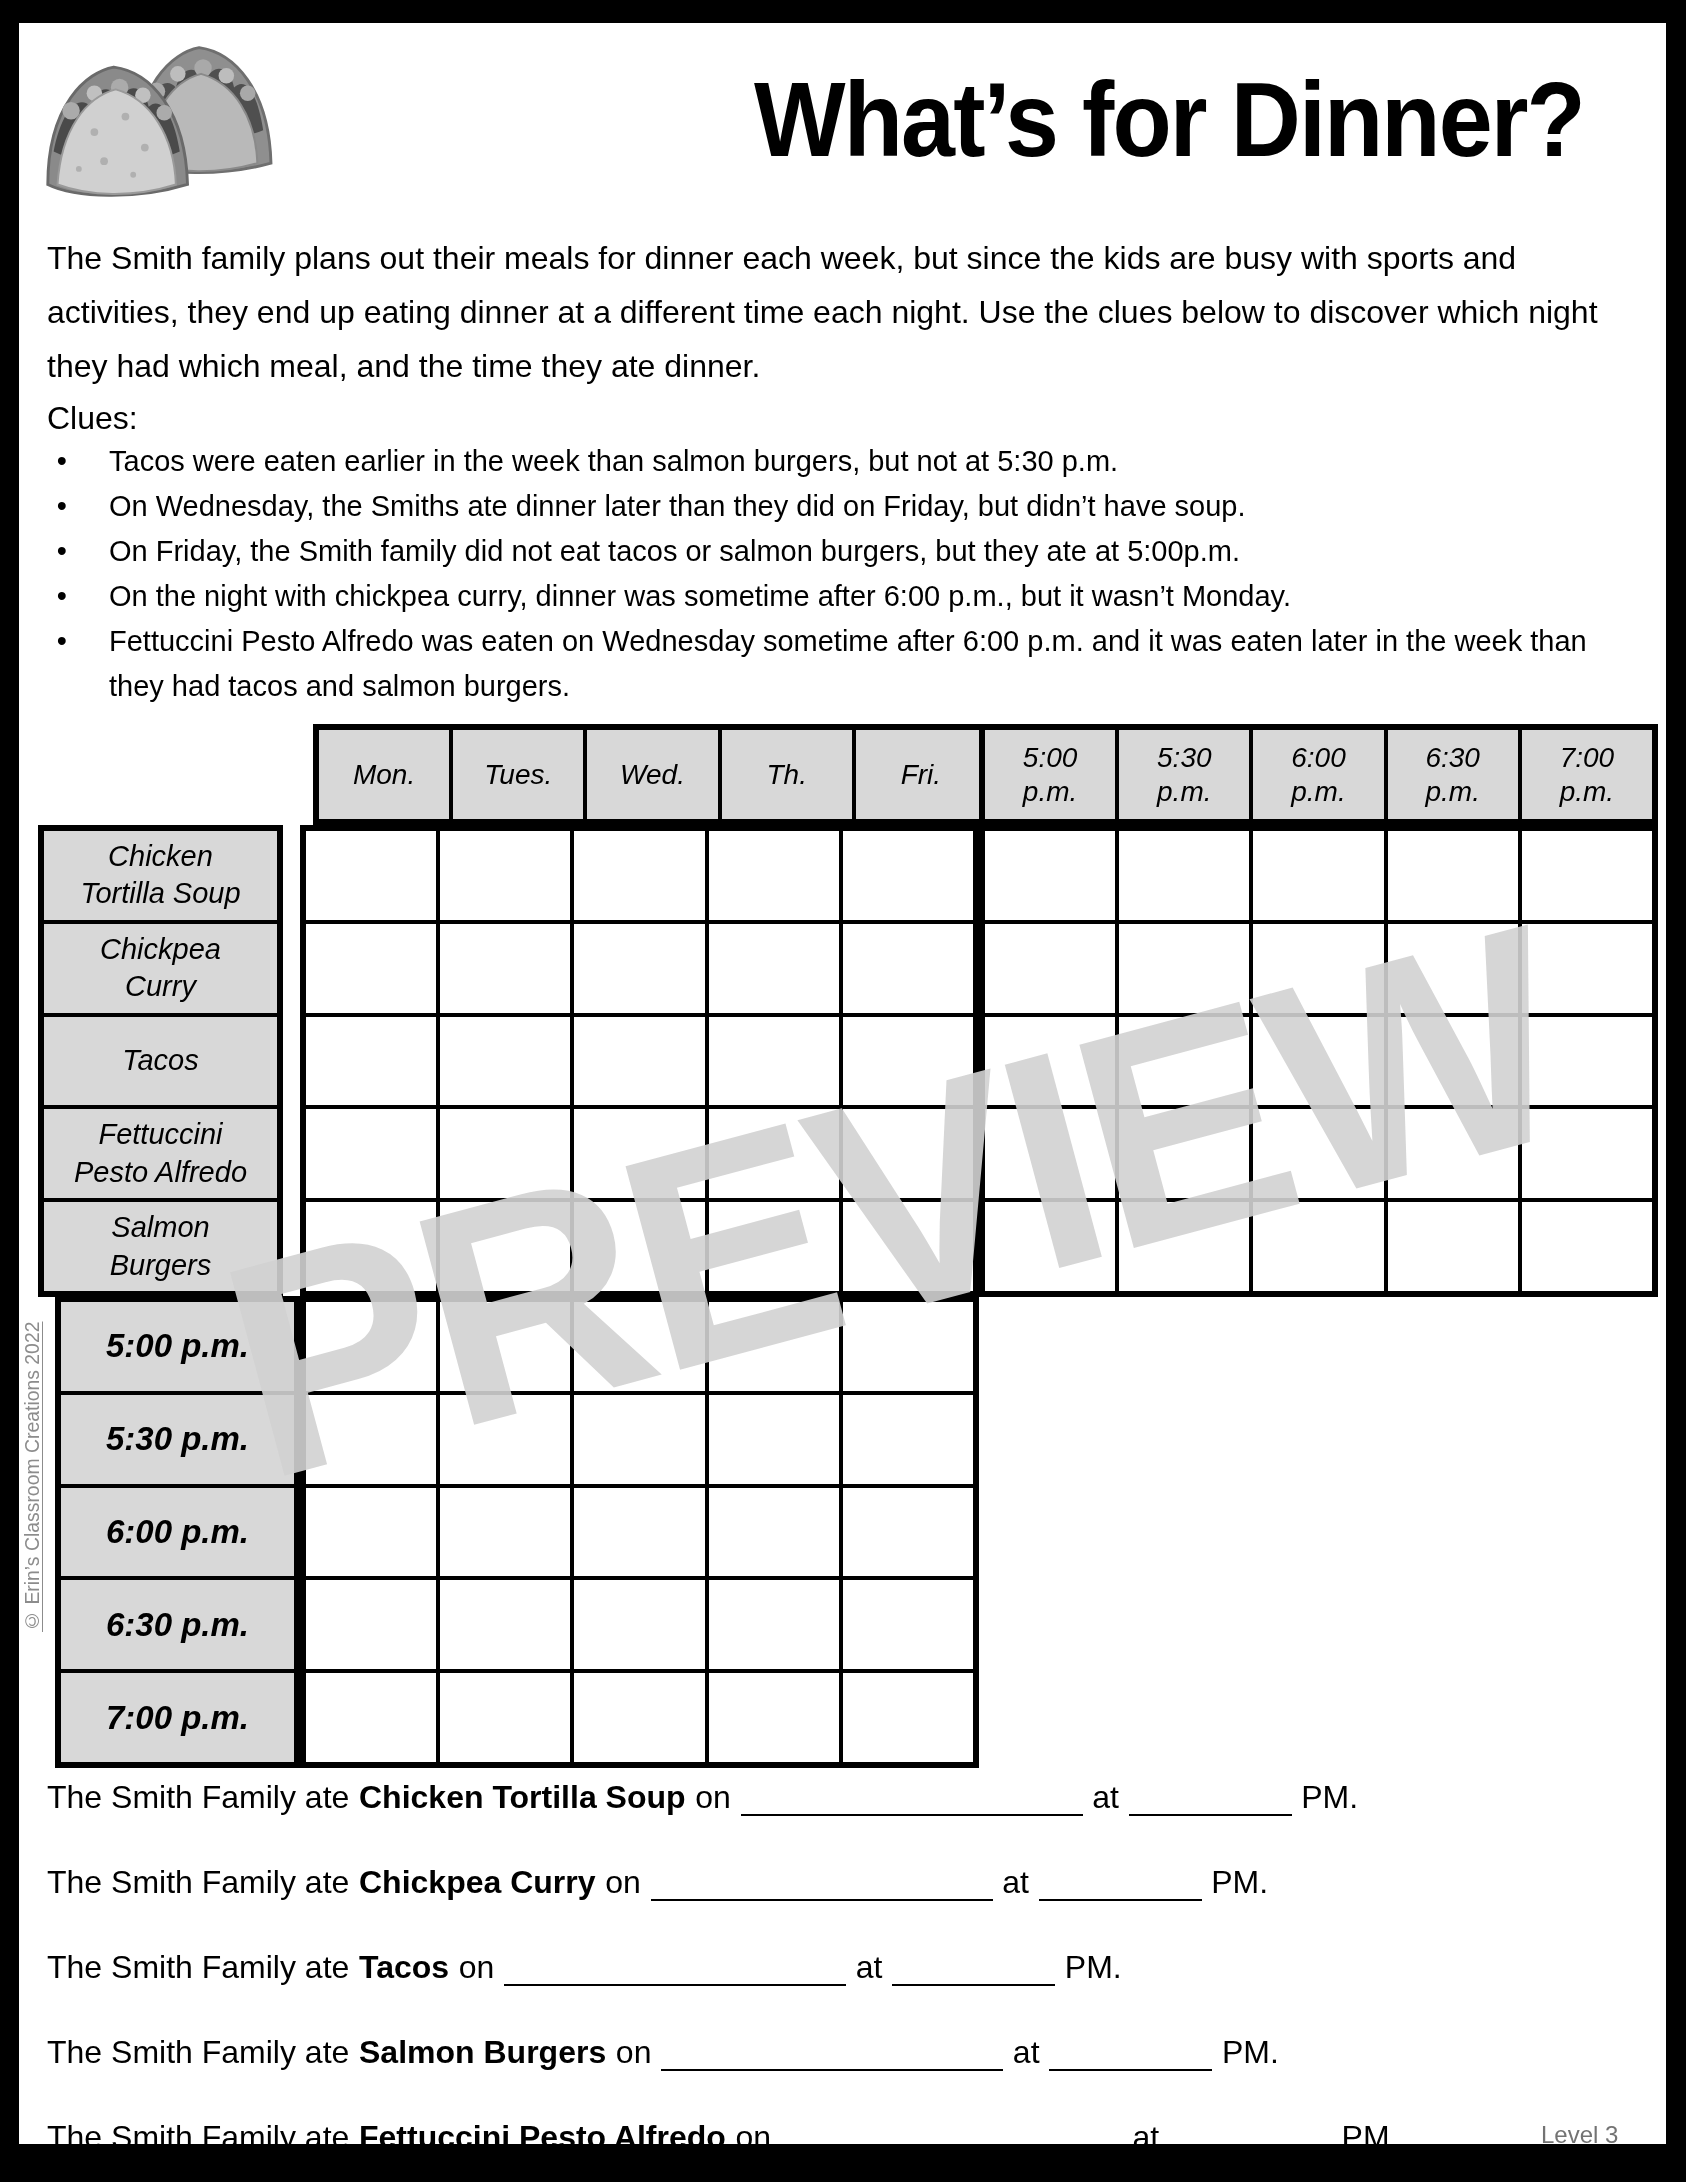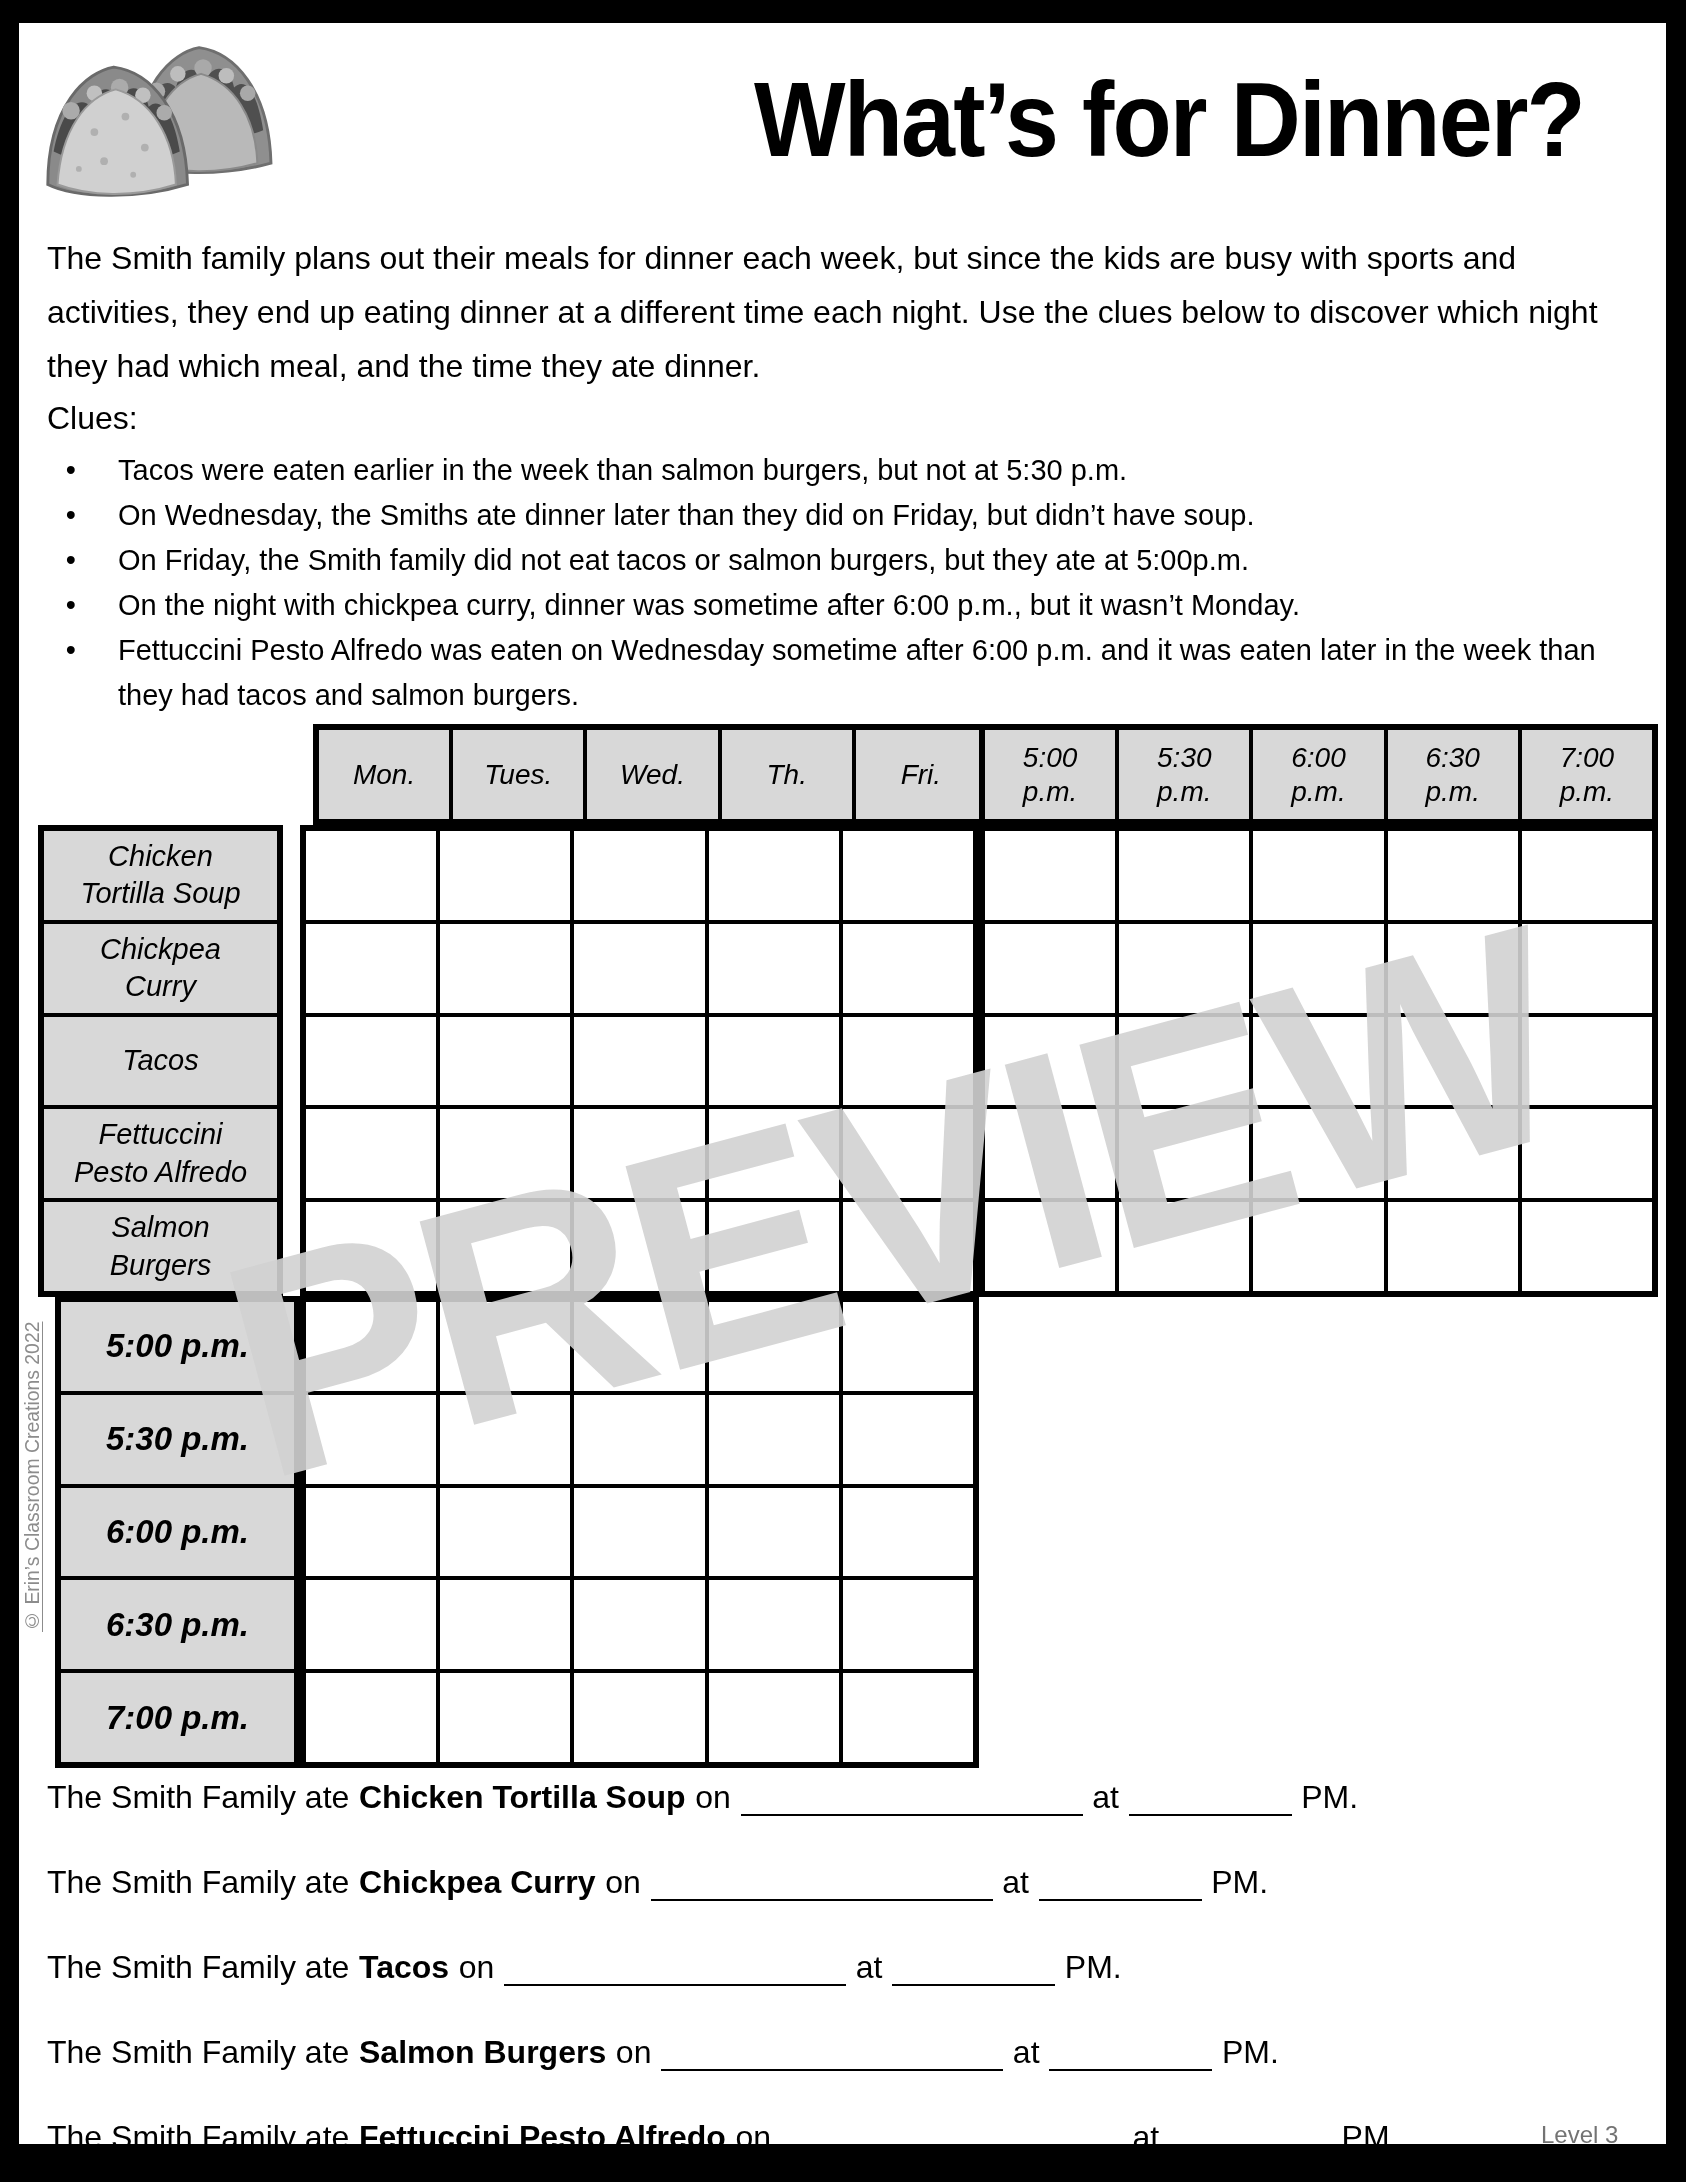--- a/index.html
+++ b/index.html
@@ -12,21 +12,21 @@
   
   .title{position:absolute;left:708px;top:60px;width:922px;text-align:center;
     font-size:97px;font-weight:bold;letter-spacing:-1.9px;transform:scaleY(1.08);transform-origin:top;}
 
   
   .taco{position:absolute;left:34px;top:37px;width:243px;height:163px;}
 
   
   .intro{position:absolute;left:47px;top:231px;width:1601px;font-size:32px;line-height:54px;}
   .clues-head{position:absolute;left:47px;top:400px;font-size:32px;}
-  .clues{position:absolute;left:47px;top:439px;width:1591px;margin:9px;padding:0;list-style:none;
+  .clues{position:absolute;left:47px;top:439px;width:1591px;margin:0;padding:0;list-style:none;
     font-size:29px;line-height:45px;}
   .clues li{padding-left:62px;position:relative;}
   .clues li::before{content:"\2022";position:absolute;left:9.7px;top:0;}
 
   
   .sec{position:absolute;display:grid;box-sizing:border-box;border:4.9px solid #000;background:#fff;}
   .sec>div{box-sizing:border-box;border:2.9px solid #000;display:flex;align-items:center;
     justify-content:center;text-align:center;}
   .cols5{grid-template-columns:repeat(5,1fr);}
   .rows5{grid-template-rows:repeat(5,1fr);}

